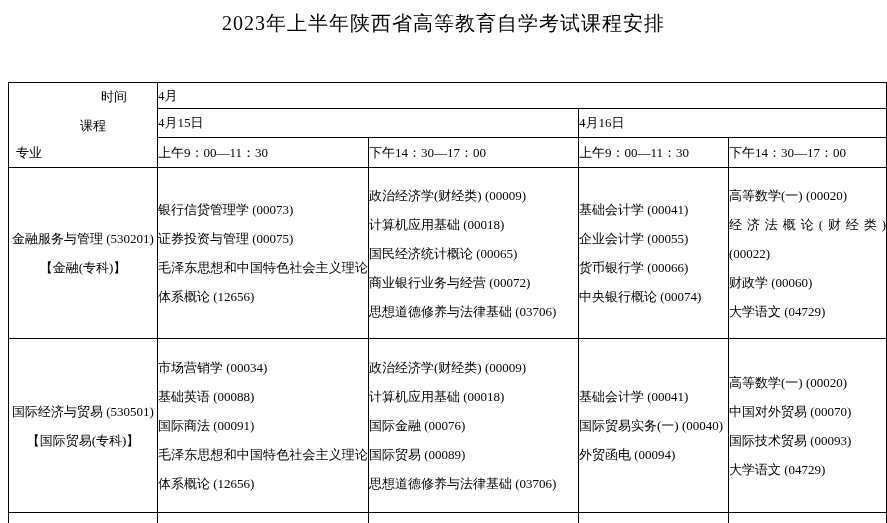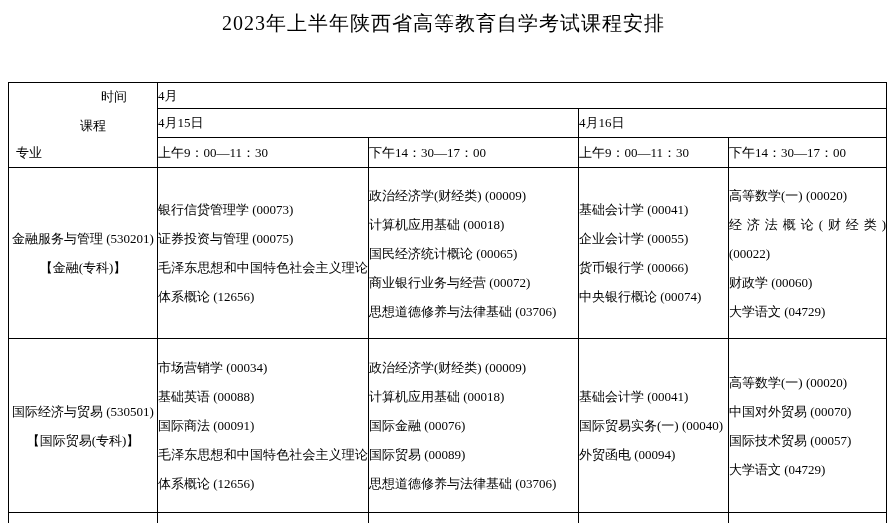--- a/index.html
+++ b/index.html
@@ -148,21 +148,21 @@
             <div class="course-item">思想道德修养与法律基础 (03706)</div>
           </td>
           <td class="course-cell">
             <div class="course-item">基础会计学 (00041)</div>
             <div class="course-item">国际贸易实务(一) (00040)</div>
             <div class="course-item">外贸函电 (00094)</div>
           </td>
           <td class="course-cell">
             <div class="course-item">高等数学(一) (00020)</div>
             <div class="course-item">中国对外贸易 (00070)</div>
-            <div class="course-item">国际技术贸易 (00057)</div>
+            <div class="course-item">国际技术贸易 (00093)</div>
             <div class="course-item">大学语文 (04729)</div>
           </td>
         </tr>
         <tr class="partial-row">
           <td></td>
           <td></td>
           <td></td>
           <td></td>
           <td></td>
         </tr>

